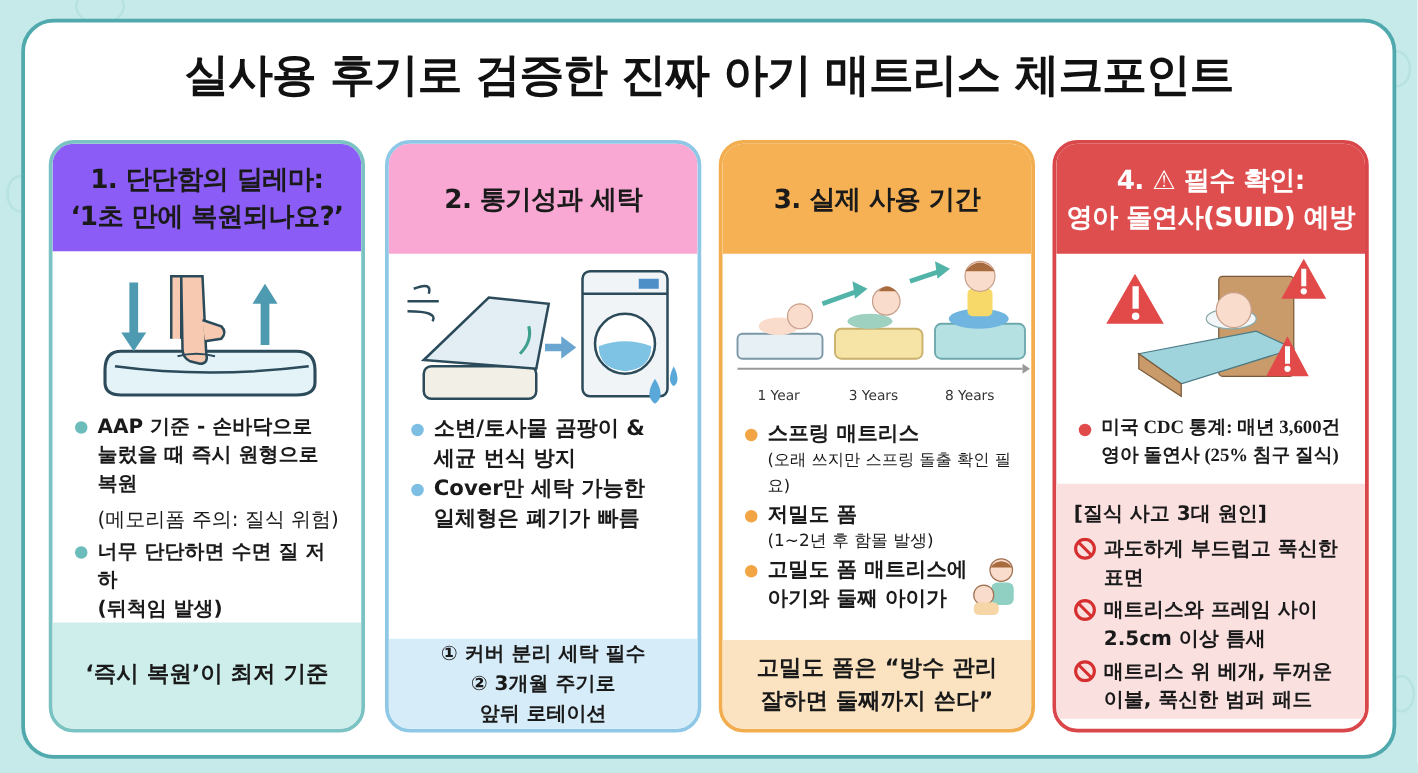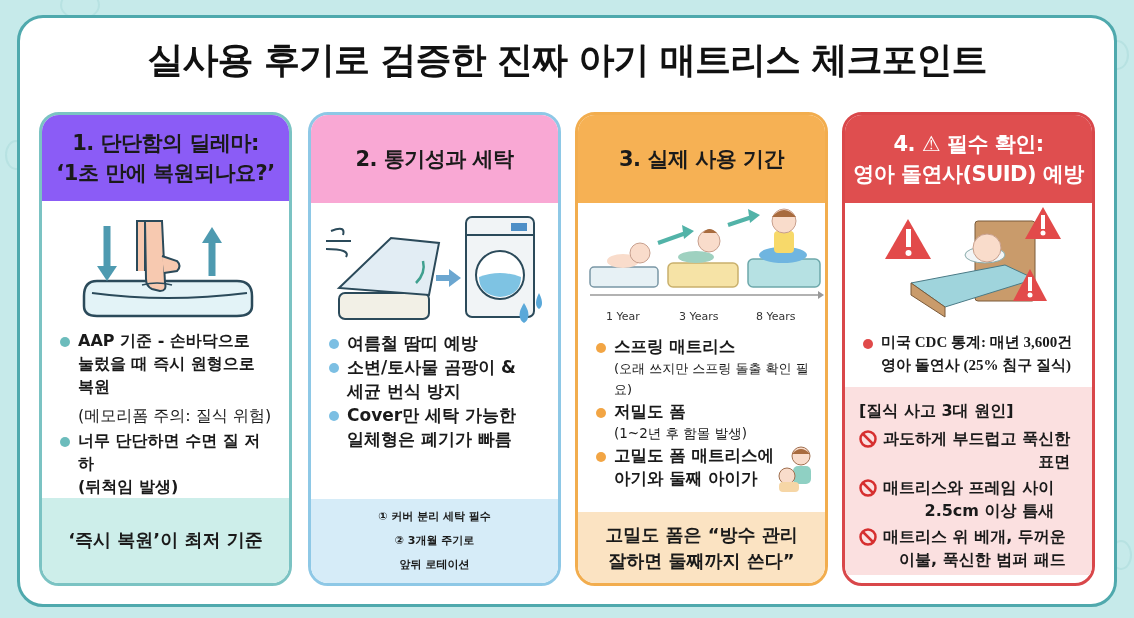--- a/index.html
+++ b/index.html
@@ -38,29 +38,29 @@
   .sub { font-weight: normal; font-size: 13.5px; line-height: 21px; padding-left: 18px; }
   .note { font-weight: normal; font-size: 16px; padding-left: 18px; margin: 6px 0 2px; }
 
   
   .c1 { left: 39px; border-color: #7bc3c3; --dot: #6cbcbc; }
   .c1 .card-header { background: #8b5cf6; color: #1a1a1a; }
   .c1 .card-footer { background: #cdeeea; height: 88px; }
   
   .c2 { left: 308px; border-color: #8ec8e6; --dot: #7cbfe3; }
   .c2 .card-header { background: #f9a8d4; color: #1a1a1a; }
-  .c2 .card-footer { background: #d6ecf8; height: 84px; font-size: 11px; line-height: 24px; }
+  .c2 .card-footer { background: #d6ecf8; height: 72px; font-size: 16px; line-height: 24px; }
   
   .c3 { left: 575px; border-color: #f2ad4e; --dot: #f2a544; }
   .c3 .card-header { background: #f6b154; color: #1a1a1a; }
   .c3 .card-footer { background: #fbe3c2; height: 71px; }
   
   .c4 { left: 842px; border-color: #d9474a; --dot: #e04a4a; }
   .c4 .card-header { background: #df4e4f; color: #ffffff; }
-  .c4 .card-footer { background: #fbe0e0; flex: 0 0 188px; align-items: flex-start; padding: 8px 12px 0 14px; text-align: right; font-size: 16px; line-height: 23px; }
+  .c4 .card-footer { background: #fbe0e0; flex: 0 0 188px; align-items: flex-start; padding: 8px 12px 0 14px; text-align: left; font-size: 16px; line-height: 23px; }
   .c4 .card-body { flex: 0 0 auto; padding-bottom: 10px; }
 
   .ban { display: flex; align-items: flex-start; gap: 6px; font-weight: bold; margin-top: 3px; }
   .ban-icon { flex: 0 0 18px; height: 18px; margin-top: 3px; }
   .footer-title { font-weight: bold; margin-bottom: 2px; }
 
   .yr { position: absolute; bottom: 2px; font-size: 11px; color: #333; }
 </style>
 </head>
 <body>
@@ -123,23 +123,20 @@
       <rect x="155" y="14" width="68" height="100" rx="6" fill="#f1f4f6" stroke="#2b4a5a" stroke-width="2"></rect>
       <line x1="155" y1="32" x2="223" y2="32" stroke="#2b4a5a" stroke-width="2"></line>
       <rect x="200" y="20" width="16" height="8" fill="#4e8fc7"></rect>
       <circle cx="189" cy="72" r="24" fill="#fff" stroke="#2b4a5a" stroke-width="2"></circle>
       <path d="M168 74 Q189 66 210 74 Q210 92 189 94 Q168 92 168 74Z" fill="#7ec3e3"></path>
       <path d="M228 90 Q234 102 228 106 Q222 102 228 90Z" fill="#5aa8d9"></path>
       <path d="M213 100 Q222 114 213 120 Q204 114 213 100Z" fill="#5aa8d9"></path>
     </svg>
   </div>
   <div class="card-body" style="font-size:17px;line-height:24px;">
-    <div class="bullet">
-      <div>여름철 땀띠 예방</div>
-    </div>
     <div class="bullet">
       <div>소변/토사물 곰팡이 &amp;</div>
       <div>세균 번식 방지</div>
     </div>
     <div class="bullet">
       <div>Cover만 세탁 가능한</div>
       <div>일체형은 폐기가 빠름</div>
     </div>
   </div>
   <div class="card-footer">

